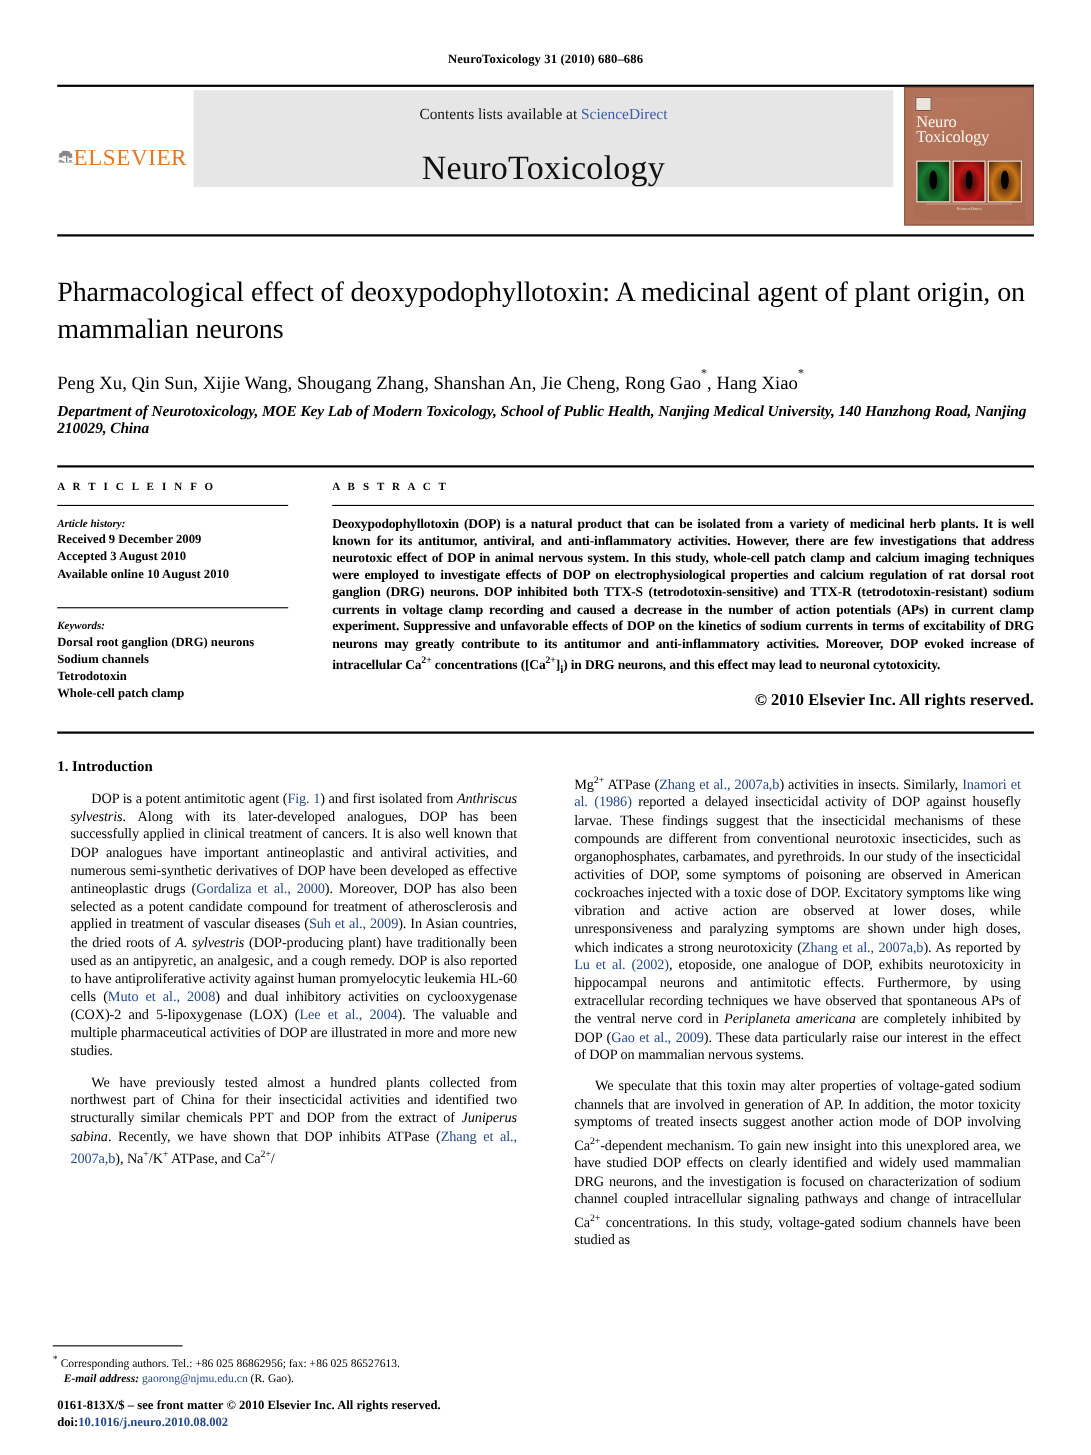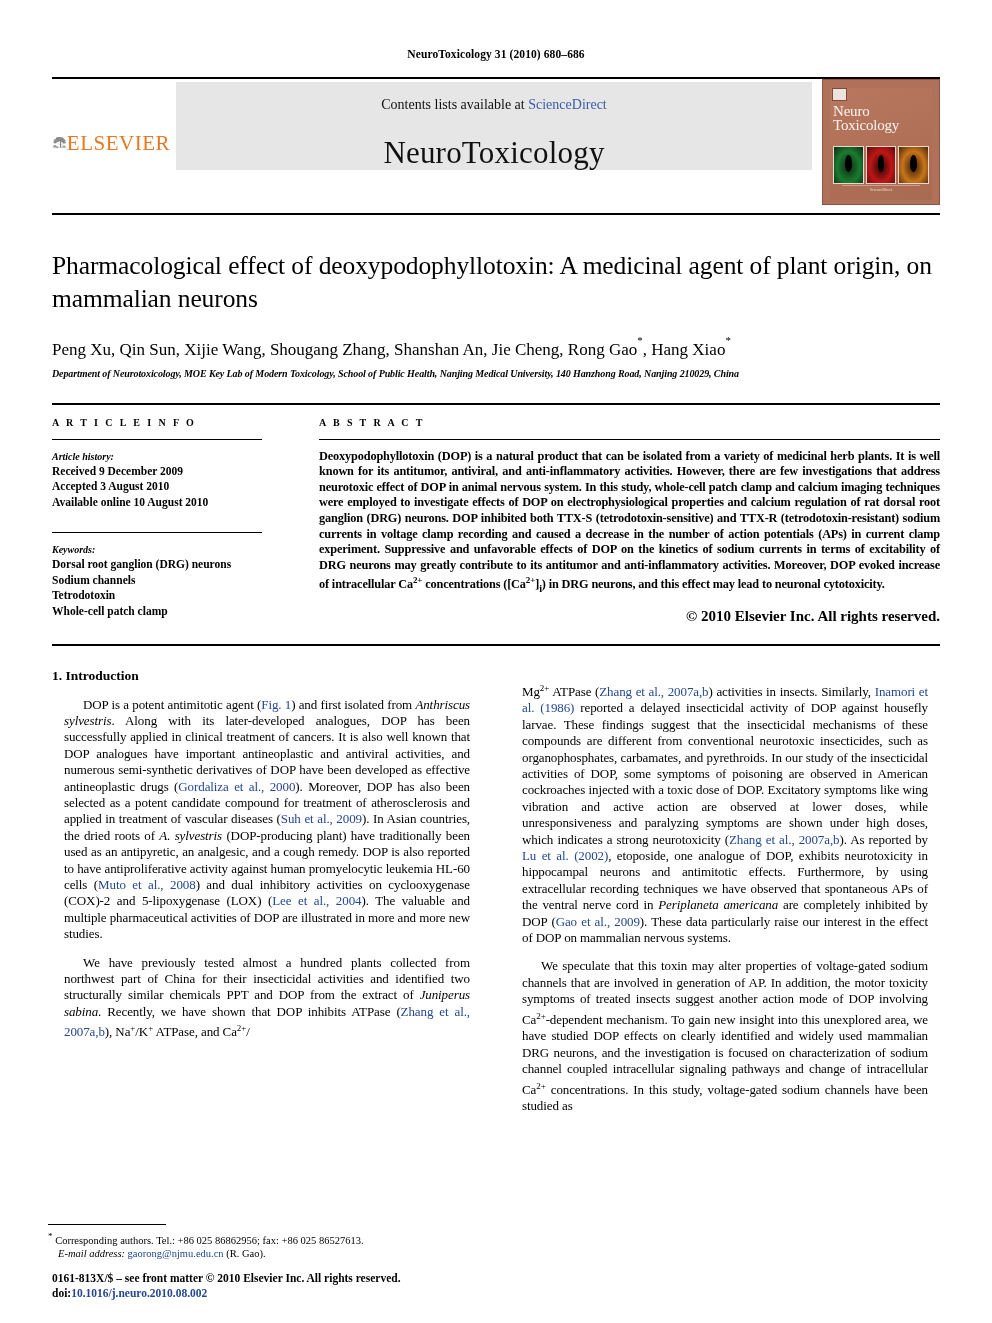--- a/index.html
+++ b/index.html
@@ -164,34 +164,34 @@
     margin: 0;
     letter-spacing: -0.1px;
   }
   .authors {
     font-size: 17px;
     margin-top: 18px;
     line-height: 22px;
   }
   .authors sup { font-size: 11px; top: -4px; position: relative; }
   .affiliation {
-    font-size: 10px;
+    font-size: 14px;
     font-style: italic;
     font-weight: bold;
     margin-top: 7px;
     letter-spacing: -0.1px;
   }
 
   
   .infoabs {
     margin-top: 24px;
     border-top: 2px solid #000;
     padding-top: 12px;
     display: flex;
-    gap: 17px;
+    gap: 0;
   }
   .col-info { flex: 0 0 232px; padding-right: 22px; box-sizing: border-box; }
   .col-abs  { flex: 1; padding-left: 18px; box-sizing: border-box; }
 
   .sec-head {
     font-size: 10px;
     font-weight: bold;
     letter-spacing: 2.4px;
     margin-bottom: 11px;
   }
@@ -262,21 +262,21 @@
     width: 118px;
     border-top: 1px solid #000;
     margin-bottom: 5px;
   }
   .fn-line {
     font-size: 10.5px;
     line-height: 13.5px;
     text-indent: -8px;
     padding-left: 8px;
   }
-  .fn-ital { font-style: italic; font-weight: normal; }
+  .fn-ital { font-style: italic; font-weight: bold; }
   .mail { color: #24478f; }
 
   .imprint {
     position: absolute;
     left: 52px;
     bottom: 22px;
     width: 460px;
     font-size: 11.5px;
     line-height: 15px;
     font-weight: bold;

